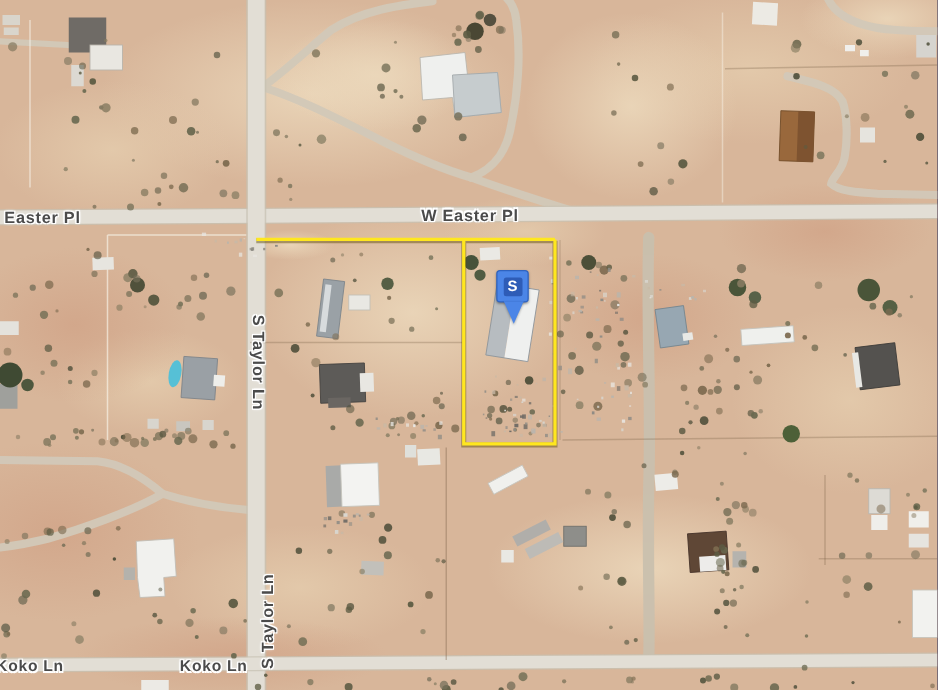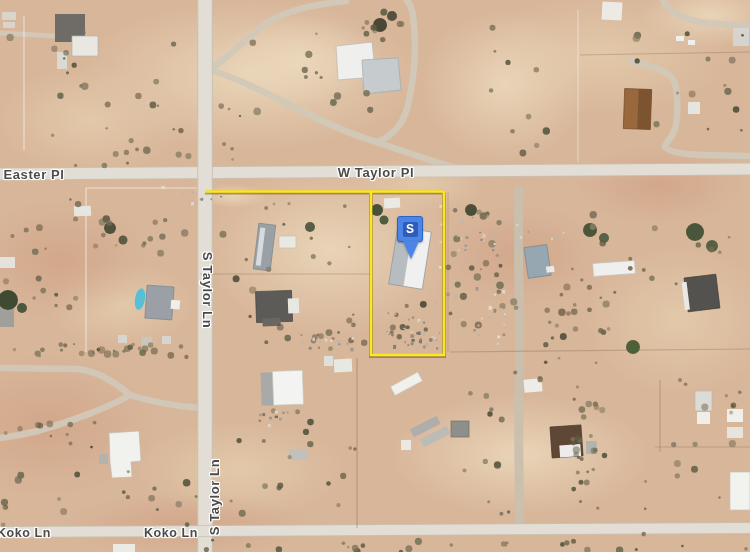--- a/index.html
+++ b/index.html
@@ -757,21 +757,21 @@
         <rect x="431.3" y="335.9" width="2.1" height="1.6" fill="#d9d6cf" opacity="0.77"></rect>
       </g>
 
     <g>
       <path d="M205,192.5 L444,192.5 M371,192.5 L371,356 L444,356 L444,192.5" fill="none" stroke="rgba(90,70,0,.45)" stroke-width="4"></path>
       <path d="M205,191.5 L444,191.5 M371,191.5 L371,355 L444,355 L444,191.5" fill="none" stroke="#ffe71f" stroke-width="2.6"></path>
     </g>
   </svg>
 
   <div class="road-label" style="left:34px;top:174px;">Easter Pl</div>
-  <div class="road-label" style="left:376px;top:172px;">W Taylor Pl</div>
+  <div class="road-label" style="left:376px;top:172px;">W Easter Pl</div>
   <div class="road-label vert-down" style="left:207px;top:290px;">S Taylor Ln</div>
   <div class="road-label vert-up" style="left:214px;top:497px;">S Taylor Ln</div>
   <div class="road-label small" style="left:24px;top:533px;">Koko Ln</div>
   <div class="road-label small" style="left:171px;top:533px;">Koko Ln</div>
 
   <div class="marker">
     <div class="marker-box">
       <div class="marker-inner">S</div>
     </div>
     <div class="marker-tip"></div>

